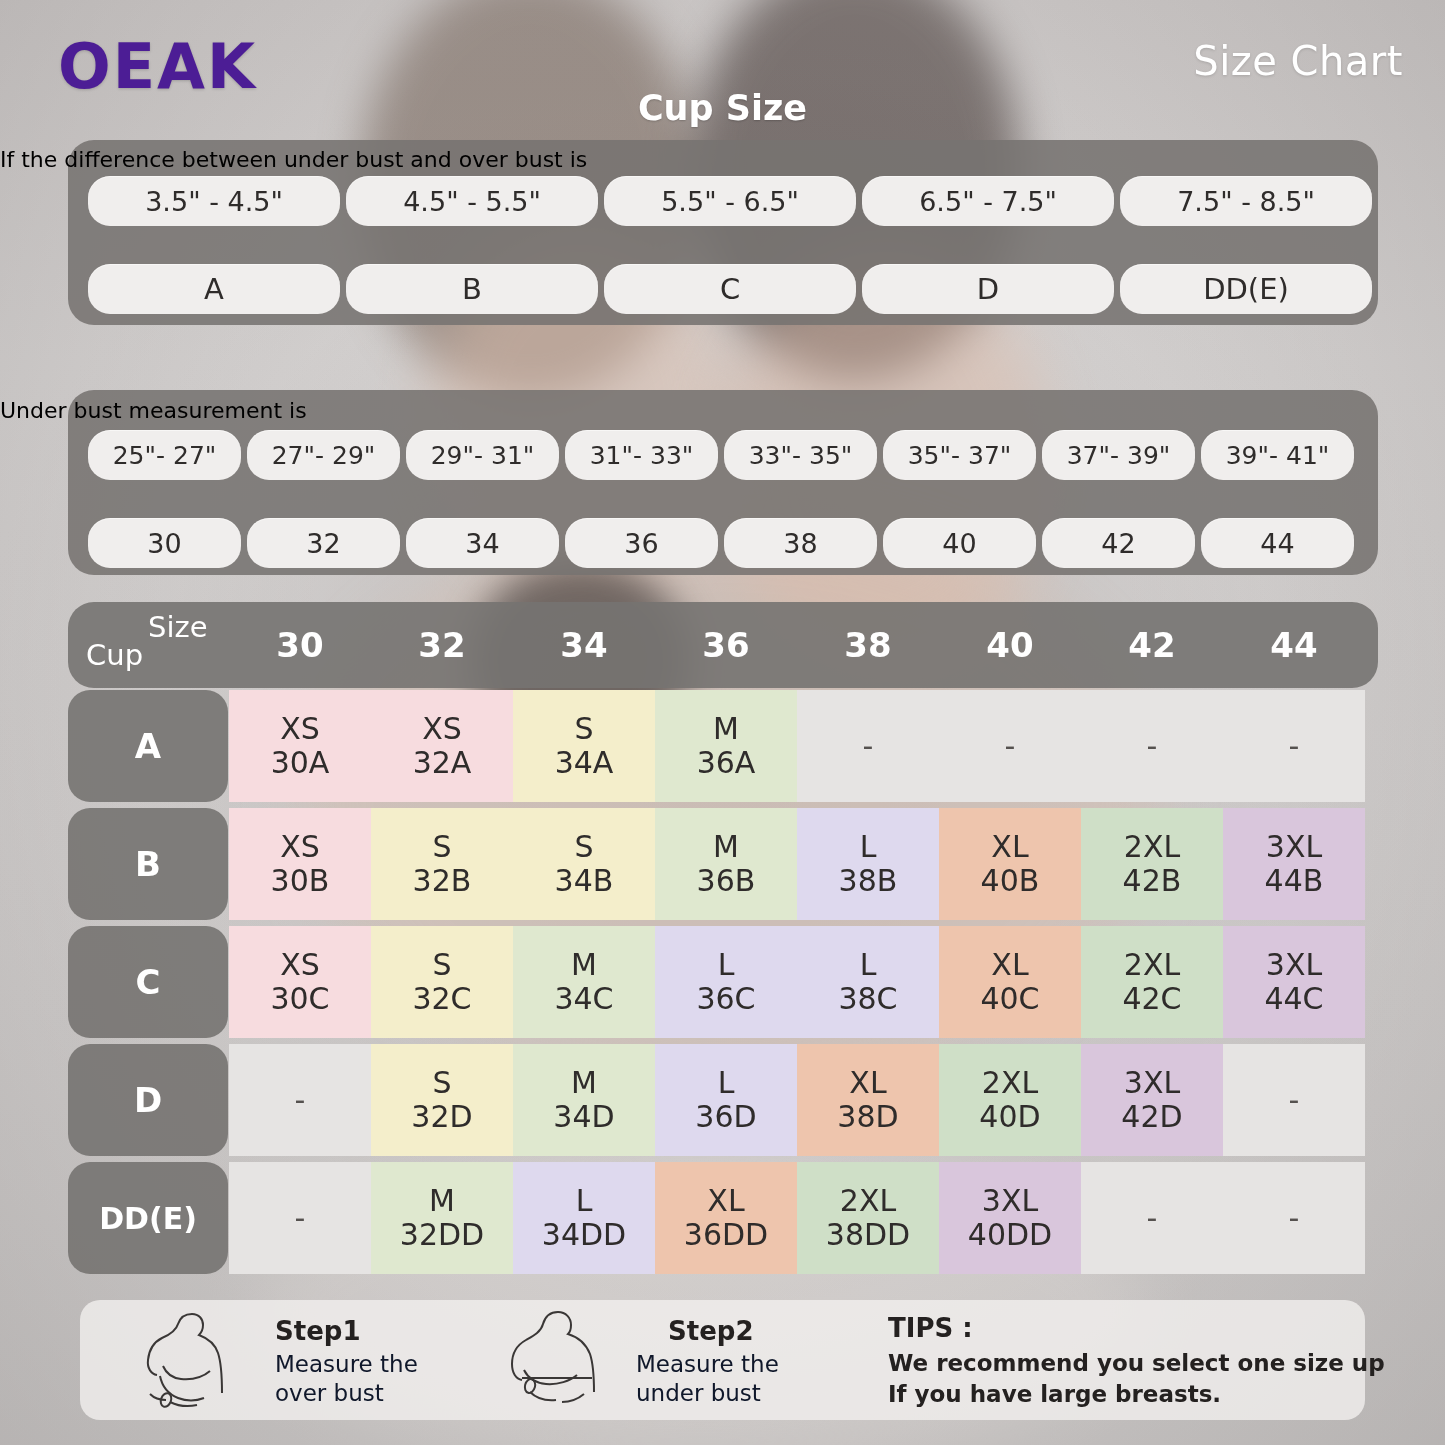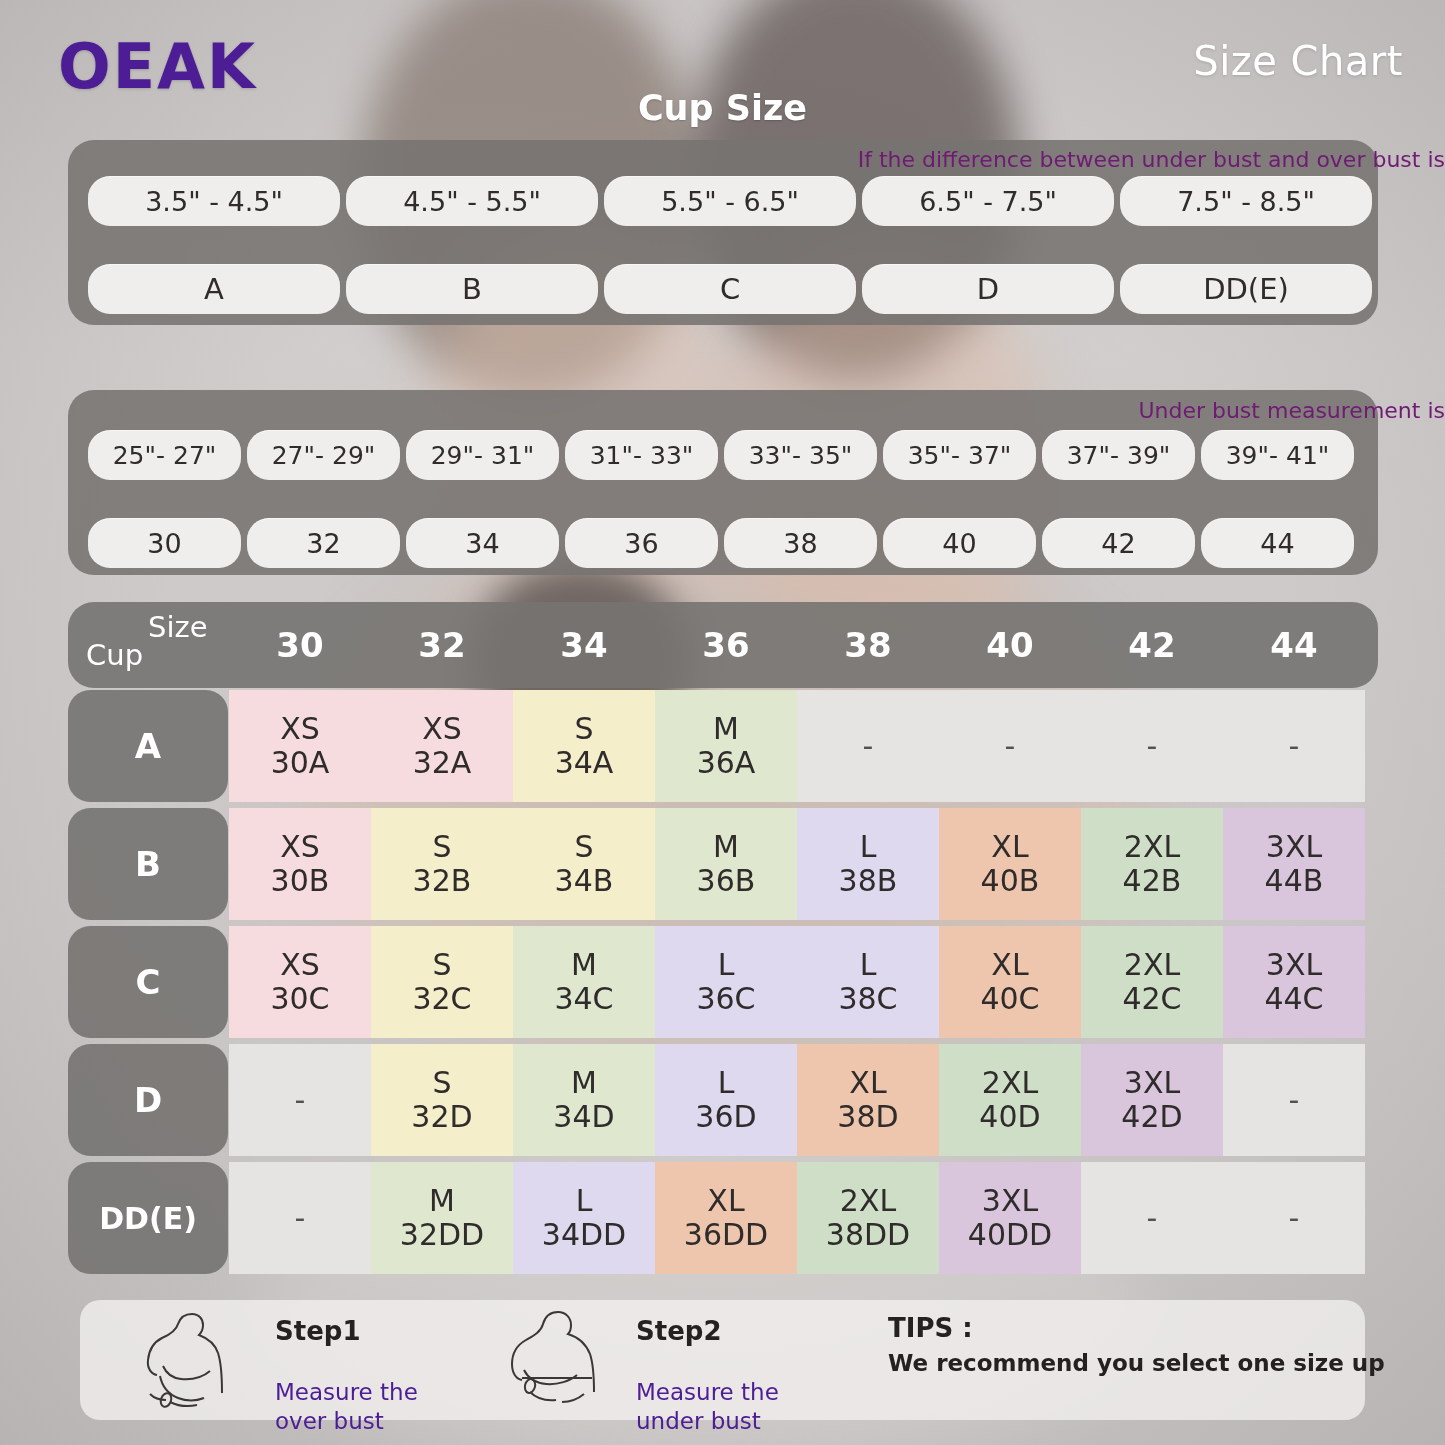--- a/index.html
+++ b/index.html
@@ -48,22 +48,22 @@
     position:absolute;
     background:rgba(118,115,113,0.88);
     border-radius:26px;
   }
   .panel-title {
     position:absolute; width:100%; text-align:center;
     color:#ffffff; font-weight:700; font-size:35px;
     text-shadow:0 1px 2px rgba(0,0,0,.2);
   }
   .panel-sub {
-    position:absolute; width:100%; text-align:right;
-    color:#701a75; font-size:22px;
+    position:absolute; width:100%; text-align:left;
+    color:#000000; font-size:22px;
   }
   .row { position:absolute; display:flex; gap:6px; }
   .cell {
     background:#f0eeed; border-radius:22px;
     display:flex; align-items:center; justify-content:center;
     color:#2f2c2b; font-size:28px;
     box-shadow:0 1px 0 rgba(255,255,255,.5) inset;
   }
 
   
@@ -99,21 +99,21 @@
   .mcell.empty { color:#55514f; font-size:30px; }
   .mcell span { display:block; }
 
   
   .tips {
     position:absolute; left:80px; top:1300px; width:1285px; height:120px;
     background:rgba(240,238,237,0.82);
     border-radius:20px;
   }
   .step-title { position:absolute; font-weight:700; font-size:26px; color:#242120; }
-  .step-text { position:absolute; font-size:23px; color:#4c1d95; line-height:1.25;margin-top:28px; }
+  .step-text { position:absolute; font-size:23px; color:#0f172a; line-height:1.25; }
   .tips-title { position:absolute; font-weight:700; font-size:26px; color:#242120; }
   .tips-text { position:absolute; font-size:23px; color:#242120; line-height:1.35; }
   .fig { position:absolute; }
 </style>
 </head>
 <body>
 
 <div class="page">
   <div class="blob b1"></div>
   <div class="blob b2"></div>
@@ -370,24 +370,25 @@
       <path d="M58 6c8 0 13 6 13 13 0 6-3 9-3 9 10 3 18 10 22 20 3 9 4 26 4 38"></path>
       <path d="M58 6c-8 0-13 5-15 12-2 8-10 12-17 16-9 5-14 14-14 24 0 9 4 15 10 16"></path>
       <path d="M24 64c4 8 12 13 22 14 12 1 24-3 31-9"></path>
       <path d="M22 72h70"></path>
       <path d="M30 86c6 6 16 9 26 8"></path>
       <path d="M62 96c8 0 16-3 22-8"></path>
       <ellipse cx="30" cy="80" rx="5" ry="7" transform="rotate(15 30 80)"></ellipse>
     </g>
   </svg>
 
-  <div class="step-title" style="left:636px; top:1316px;">Step2</div>
+  <div class="step-title" style="left:668px; top:1316px;">Step2</div>
   <div class="step-text" style="left:636px; top:1350px;">
     <div>Measure the</div>
     <div>under bust</div>
   </div>
 
   <div class="tips-title" style="left:888px; top:1313px;">TIPS :</div>
   <div class="tips-text" style="left:888px; top:1348px;font-weight:bold;">
     <div>We recommend you select one size up</div>
+    <div>If you have large breasts.</div>
   </div>
 
 </div>
 
 </body></html>

